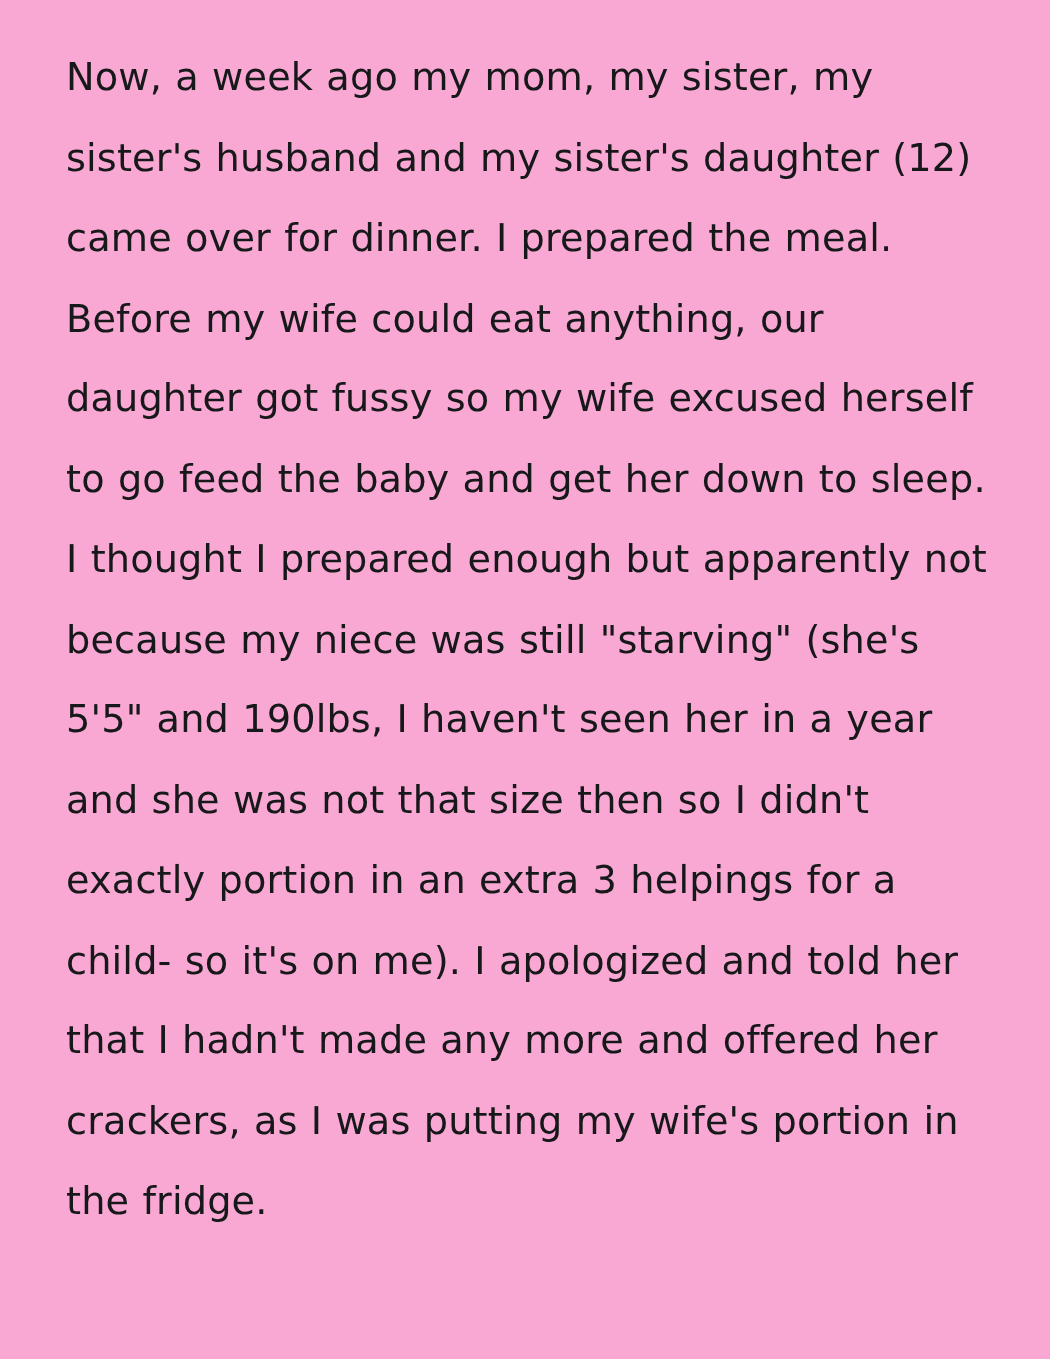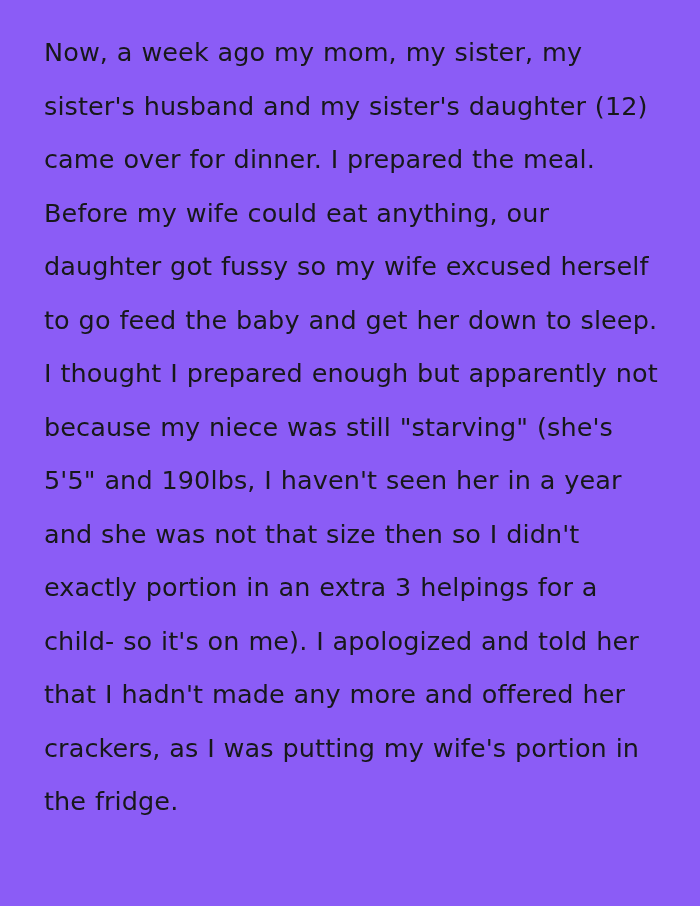--- a/index.html
+++ b/index.html
@@ -10,21 +10,21 @@
     width: 700px;
     height: 906px;
     background: #f2f2f2;
     font-family: "DejaVu Sans", sans-serif;
     overflow: hidden;
   }
   .page {
     box-sizing: border-box;
     width: 700px;
     height: 906px;
-    background: #8b5cf6;
+    background: #f9a8d4;
     padding: 26px 30px 26px 44px;
     display: flex;
     align-items: flex-start;
   }
   .story-text {
     font-size: 25.5px;
     line-height: 53.5px;
     color: #17181a;
     letter-spacing: 0.1px;
     word-spacing: 0.6px;

